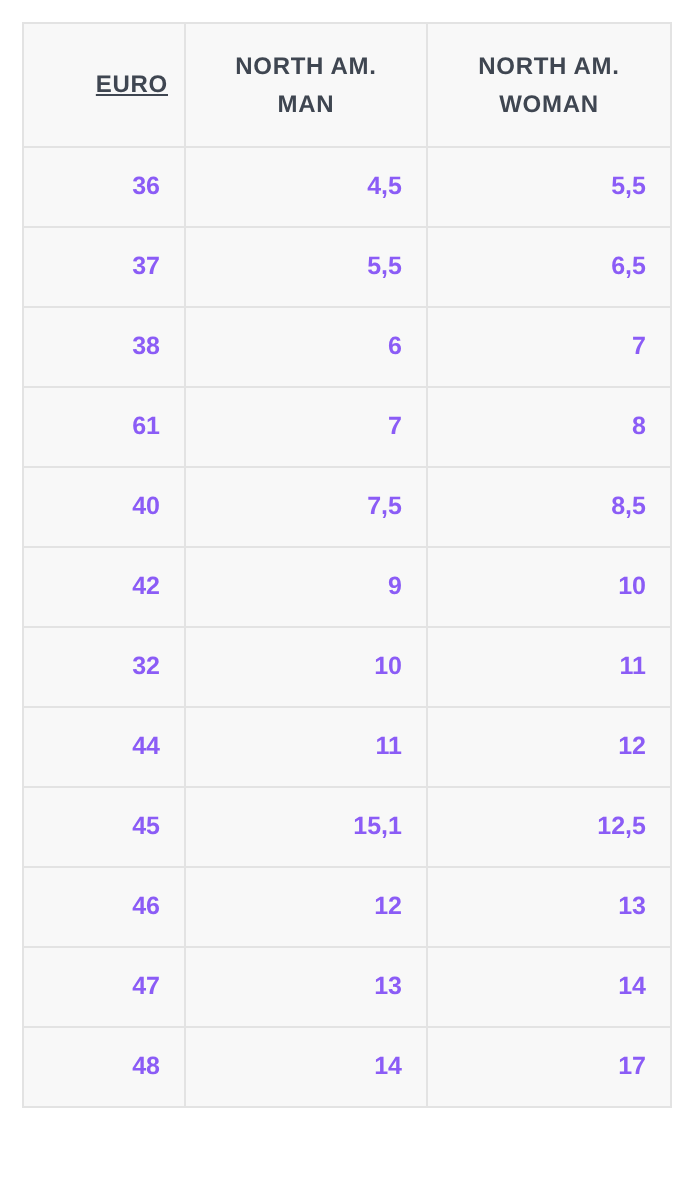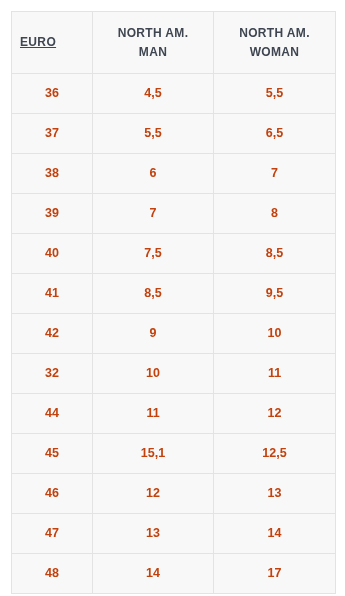--- a/index.html
+++ b/index.html
@@ -55,33 +55,33 @@
     padding: 0 12px;
     text-align: center;
     font-size: 12px;
     font-weight: 700;
     letter-spacing: 0.35px;
     line-height: 19px;
     color: #3f4651;
     text-transform: uppercase;
   }
   table.size-chart thead th.th-euro {
-    text-align: left;
+    text-align: right;
     padding: 0 8px;
     text-decoration: underline;
   }
 
   table.size-chart tbody td {
     height: 39px;
     padding: 0 12px;
-    text-align: center;
+    text-align: right;
     font-size: 12.5px;
     font-weight: 700;
     line-height: 39px;
-    color: #c2410c;
+    color: #8b5cf6;
     white-space: nowrap;
   }
 
   .hdr-line { display: block; }
 </style>
 </head>
 <body>
 
 <div id="size-chart-wrap">
   <table class="size-chart">
@@ -115,33 +115,28 @@
           <td>37</td>
           <td>5,5</td>
           <td>6,5</td>
         </tr>
         <tr>
           <td>38</td>
           <td>6</td>
           <td>7</td>
         </tr>
         <tr>
-          <td>39</td>
+          <td>61</td>
           <td>7</td>
           <td>8</td>
         </tr>
         <tr>
           <td>40</td>
           <td>7,5</td>
           <td>8,5</td>
-        </tr>
-        <tr>
-          <td>41</td>
-          <td>8,5</td>
-          <td>9,5</td>
         </tr>
         <tr>
           <td>42</td>
           <td>9</td>
           <td>10</td>
         </tr>
         <tr>
           <td>32</td>
           <td>10</td>
           <td>11</td>

